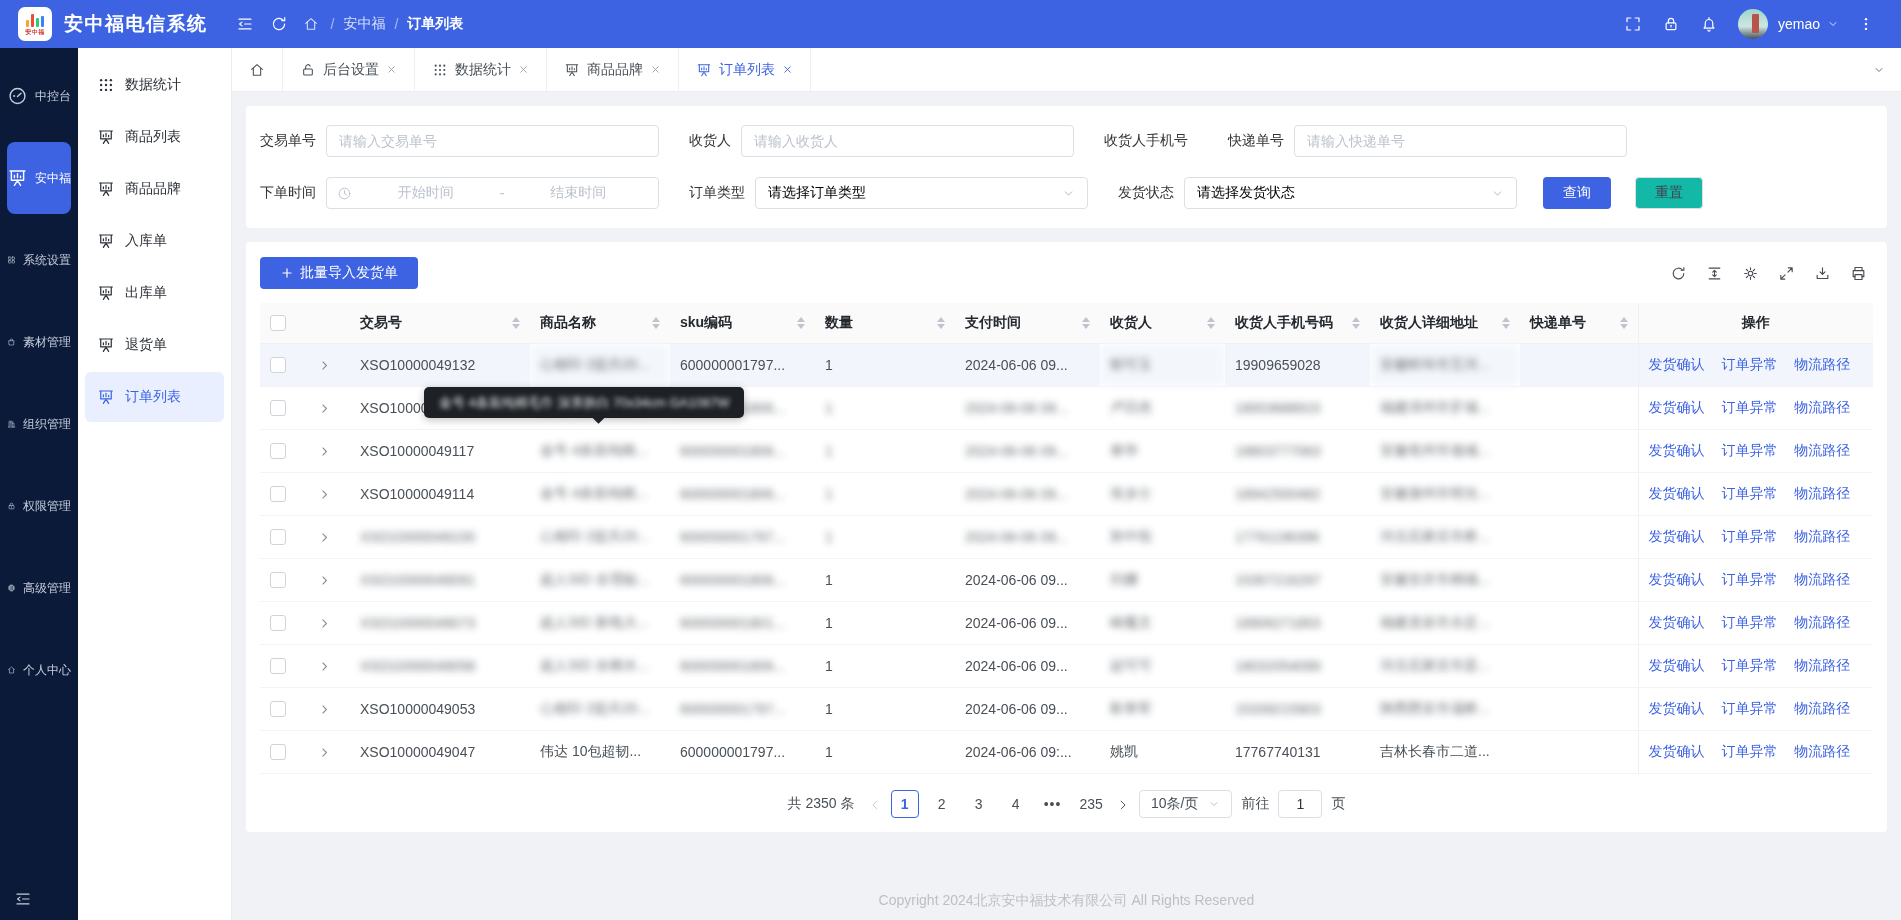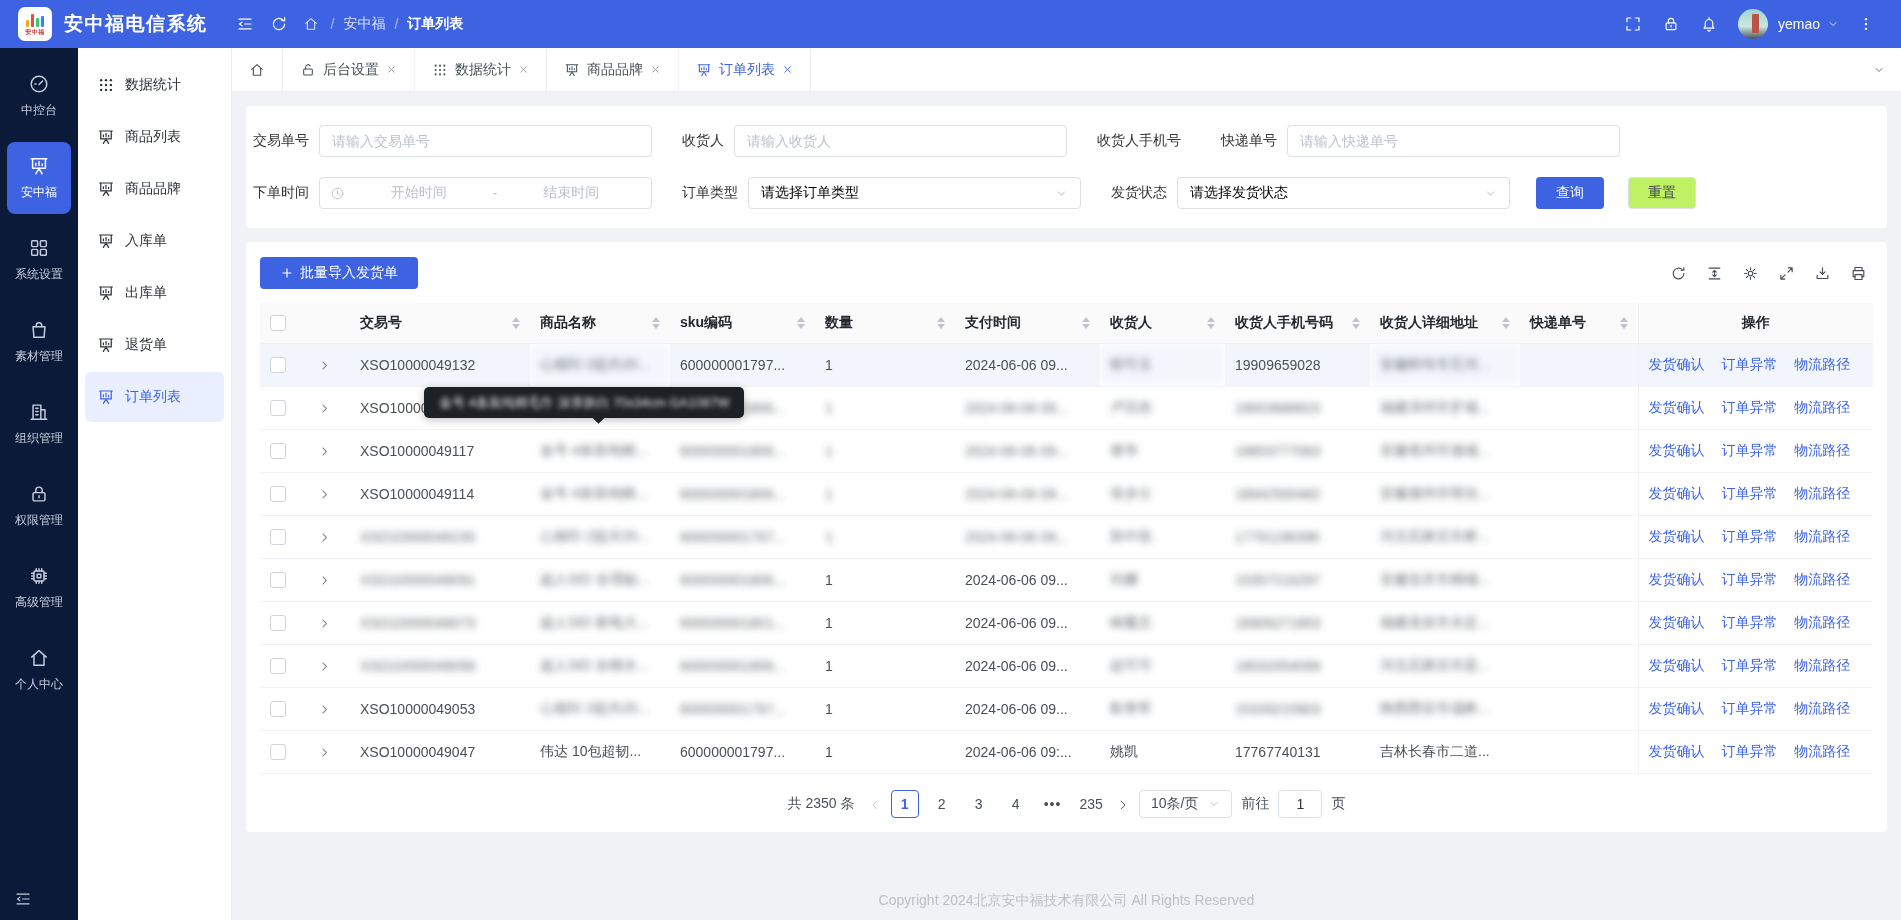--- a/index.html
+++ b/index.html
@@ -24,21 +24,21 @@
 .breadcrumb .sep{color:rgba(255,255,255,.55)}
 .breadcrumb .cur{color:#fff;font-weight:bold}
 .header-right{margin-left:auto;display:flex;align-items:center;gap:4px}
 .avatar{width:30px;height:30px;border-radius:50%;overflow:hidden;position:relative;background:linear-gradient(180deg,#9ed4cd 0%,#cde7e2 58%,#47525a 100%);margin-left:8px;flex:0 0 30px}
 .avatar::after{content:"";position:absolute;left:14px;top:5px;width:7px;height:19px;background:#b85548;border-radius:1px}
 .user{display:flex;align-items:center;gap:7px;font-size:14px;margin:0 6px;cursor:pointer;white-space:nowrap}
 .caret{width:12px;height:12px}
 
 .bodyrow{flex:1;display:flex;min-height:0}
 .sidebar{flex:0 0 78px;background:#0b1a38;display:flex;flex-direction:column;align-items:center;padding-top:12px;position:relative}
-.side-item{width:64px;height:72px;display:flex;flex-direction:column;align-items:center;justify-content:center;gap:7px;color:#c6cddd;border-radius:8px;margin-bottom:10px;cursor:pointer}
+.side-item{width:64px;height:72px;display:flex;align-items:center;justify-content:center;gap:7px;color:#c6cddd;border-radius:8px;margin-bottom:10px;cursor:pointer}
 .side-item .ic{width:22px;height:22px}
 .side-item span{font-size:12px;white-space:nowrap}
 .side-item.active{background:#3d63e3;color:#fff}
 .side-fold{position:absolute;bottom:12px;left:14px;color:#c6cddd;cursor:pointer}
 .side-fold .ic{width:18px;height:18px}
 .submenu{flex:0 0 154px;background:#fff;border-right:1px solid #ececec;padding-top:10px}
 .menu-item{height:50px;margin:2px 7px;display:flex;align-items:center;gap:10px;padding:0 12px;font-size:14px;color:#2b2f36;border-radius:6px;cursor:pointer;white-space:nowrap}
 .menu-item .ic{width:18px;height:18px;flex:0 0 18px}
 .menu-item.active{background:#e9efff;color:#3d63e3}
 
@@ -46,36 +46,36 @@
 .tabbar{flex:0 0 44px;background:#fff;border-bottom:1px solid #ededed;display:flex;align-items:stretch}
 .tab{display:flex;align-items:center;gap:7px;padding:0 17px;font-size:14px;color:#495057;border-right:1px solid #efefef;cursor:pointer;white-space:nowrap}
 .tab .ic{width:16px;height:16px}
 .tab .close{width:11px;height:11px;color:#9aa0a6;stroke-width:2}
 .tab.active{color:#3d63e3}
 .tab.active .close{color:#3d63e3}
 .tab-extra{margin-left:auto;display:flex;align-items:center;padding:0 16px;color:#495057;cursor:pointer}
 .content{flex:1;padding:14px 14px 0;overflow:hidden}
 .card{background:#fff;border-radius:4px}
 
-.filter-card{padding:19px 7px}
+.filter-card{padding:19px 14px}
 .f-row{display:flex;align-items:center;gap:30px}
 .f-row + .f-row{margin-top:20px}
 .f-item{display:flex;align-items:center}
 .f-label{font-size:14px;color:#333;margin-right:10px;white-space:nowrap}
 .f-input,.datebox,.selectbox{width:333px;height:32px;border:1px solid #dcdfe6;border-radius:4px;font-size:14px;background:#fff}
 .f-input{padding:0 12px;color:#333;outline:none}
 .f-input::placeholder{color:#bcc2cc}
 .datebox{display:flex;align-items:center;padding:0 10px;gap:4px;color:#bcc2cc;cursor:pointer}
 .datebox .ic{width:15px;height:15px;color:#bcc2cc}
 .datebox .seg{flex:1;text-align:center}
 .selectbox{display:flex;align-items:center;justify-content:space-between;padding:0 12px;color:#000000;cursor:pointer}
 .selectbox .ic{width:13px;height:13px;color:#a7adb8}
 .btn{height:32px;padding:0 19px;border-radius:4px;font-size:14px;display:inline-flex;align-items:center;justify-content:center;cursor:pointer;border:1px solid transparent;white-space:nowrap}
 .btn-primary{background:#3d63e3;color:#fff}
-.btn-plain{background:#bef264;border-color:#dcdfe6;color:#3f454e}
+.btn-plain{background:#14b8a6;border-color:#dcdfe6;color:#3f454e}
 .f-actions{display:flex;gap:24px;margin-left:-4px}
 
 .table-card{margin-top:14px;padding:15px 14px 14px}
 .tc-toolbar{display:flex;align-items:center;margin-bottom:14px}
 .btn .plus{width:14px;height:14px;margin-right:6px;stroke-width:2}
 .tool-icons{margin-left:auto;display:flex;gap:19px;color:#454c55;align-items:center;padding-right:6px}
 .tool-icons .ic{width:17px;height:17px;cursor:pointer}
 .table-wrap{position:relative}
 table{width:100%;border-collapse:collapse;table-layout:fixed;font-size:14px}
 thead th{height:40px;background:#fafafa;font-weight:bold;color:#24292f;text-align:left;padding:0 10px;border-bottom:1px solid #f0f0f0}

